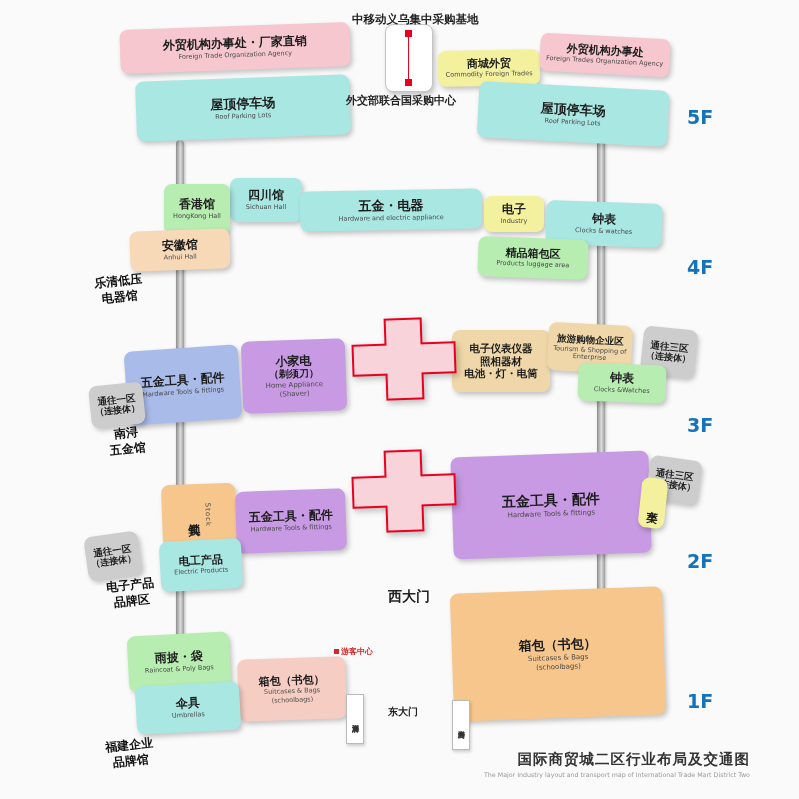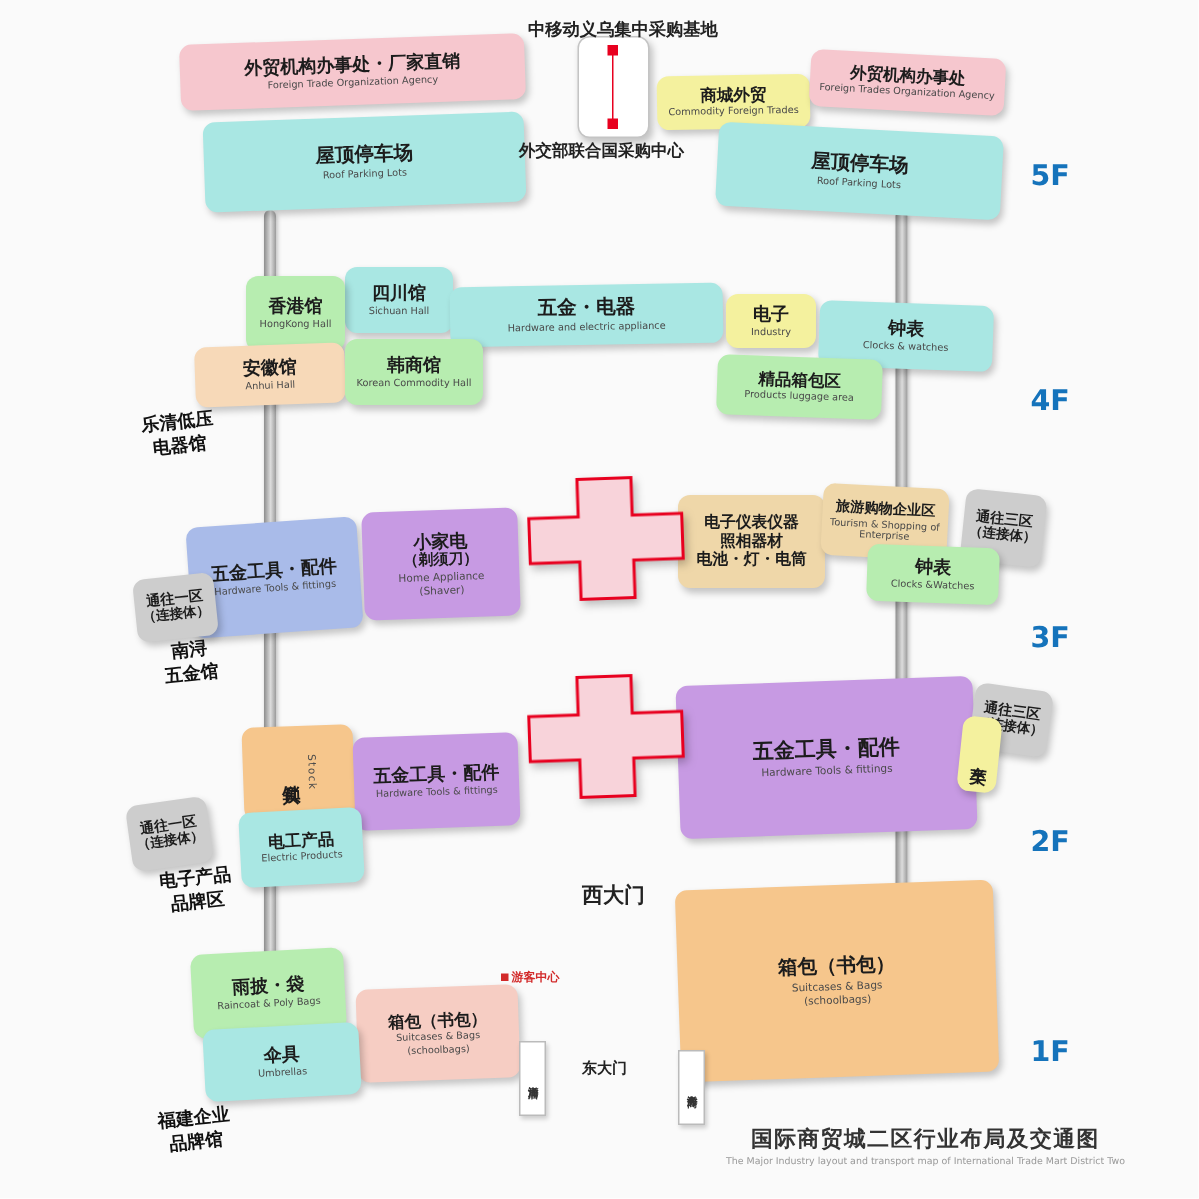--- a/index.html
+++ b/index.html
@@ -37,21 +37,21 @@
   .redline{position:absolute;width:1px;background:#e8001f;z-index:6}
   .cross{position:absolute;z-index:3;filter:drop-shadow(2px 3px 3px rgba(0,0,0,.25))}
   .vtext{writing-mode:vertical-rl;letter-spacing:1px}
   .banner{position:absolute;background:#fff;border:1px solid #bbb;z-index:4;display:flex;
           align-items:center;justify-content:center;box-shadow:1px 2px 3px rgba(0,0,0,.18)}
   .banner span{writing-mode:vertical-rl;font-size:7px;color:#333;font-weight:bold}
   .hallSquare{width:36px;height:34px;background:#b9d3ee;border:2px solid #4a78b0;margin-top:3px}
   .visitor{position:absolute;z-index:7;display:flex;align-items:center;gap:2px}
   .visitor .dot{width:5px;height:5px;background:#d22a2a}
   .visitor .txt{font-size:8px;color:#d22a2a;font-weight:bold}
-  .mapTitle{position:absolute;z-index:6;text-align:center}
+  .mapTitle{position:absolute;z-index:6;text-align:right}
   .mapTitle .t1{font-size:14.5px;font-weight:bold;color:#333;letter-spacing:1px}
   .mapTitle .t2{font-size:6.3px;color:#999;margin-top:2px}
 </style>
 </head>
 <body>
 
 <div class="canvas">
 
   <div class="pole" style="left:176px;top:140px;height:560px"></div>
   <div class="pole" style="left:597px;top:140px;height:548px"></div>
@@ -102,24 +102,20 @@
     <span class="en">Industry</span>
   </div>
   <div class="blk cyan" style="left:546px;top:202px;width:116px;height:44px;transform:rotate(2deg)">
     <span class="zh">钟表</span>
     <span class="en">Clocks &amp; watches</span>
   </div>
   <div class="blk peach" style="left:130px;top:230px;width:100px;height:40px;transform:rotate(-2deg)">
     <span class="zh">安徽馆</span>
     <span class="en">Anhui Hall</span>
   </div>
-  <div class="blk green" style="left:230px;top:226px;width:92px;height:44px">
-    <span class="zh">韩商馆</span>
-    <span class="en">Korean Commodity Hall</span>
-  </div>
   <div class="blk green" style="left:478px;top:238px;width:110px;height:40px;transform:rotate(2deg)">
     <span class="zh" style="font-size:11px">精品箱包区</span>
     <span class="en">Products luggage area</span>
   </div>
   <div class="sideLabel" style="left:86px;top:274px;width:66px;transform:rotate(-6deg)">乐清低压
 电器馆</div>
   <div class="floor" style="left:687px;top:256px">4F</div>
 
   <div class="blk gray" style="left:642px;top:328px;width:54px;height:48px;transform:rotate(6deg)">
     <span class="zh" style="font-size:9.5px">通往三区</span>

